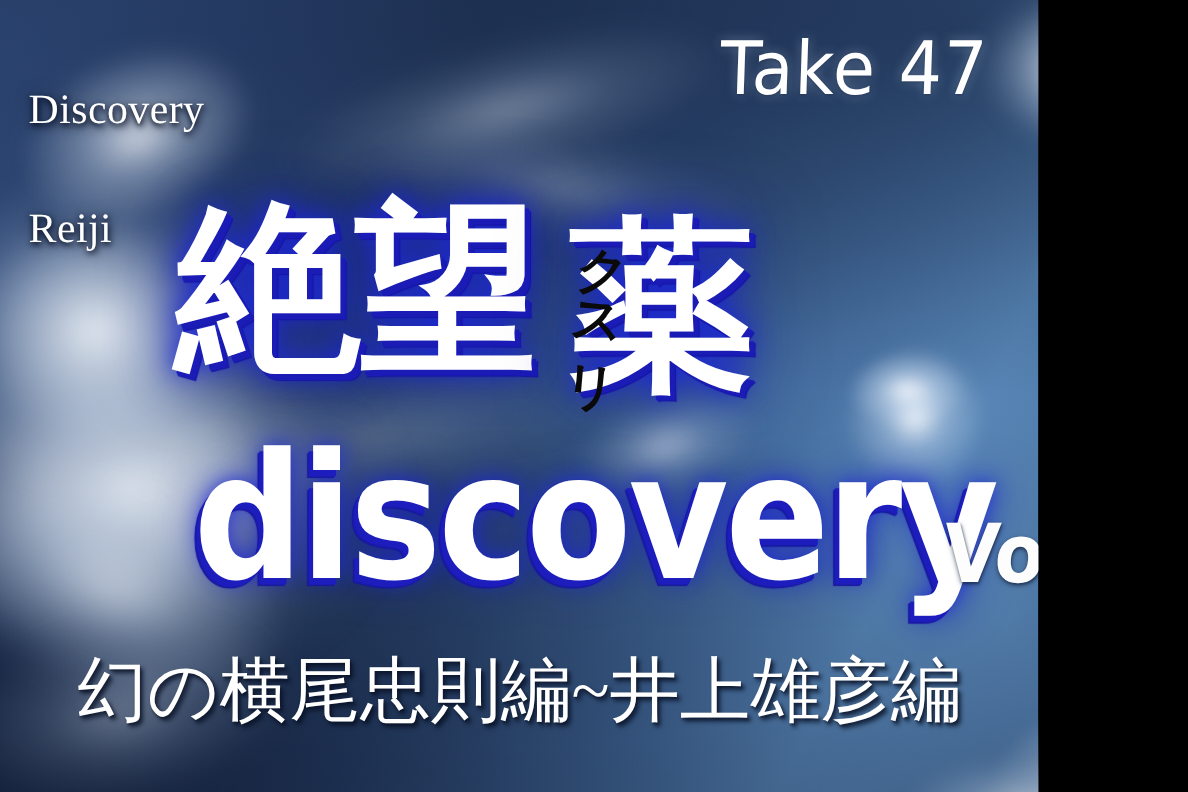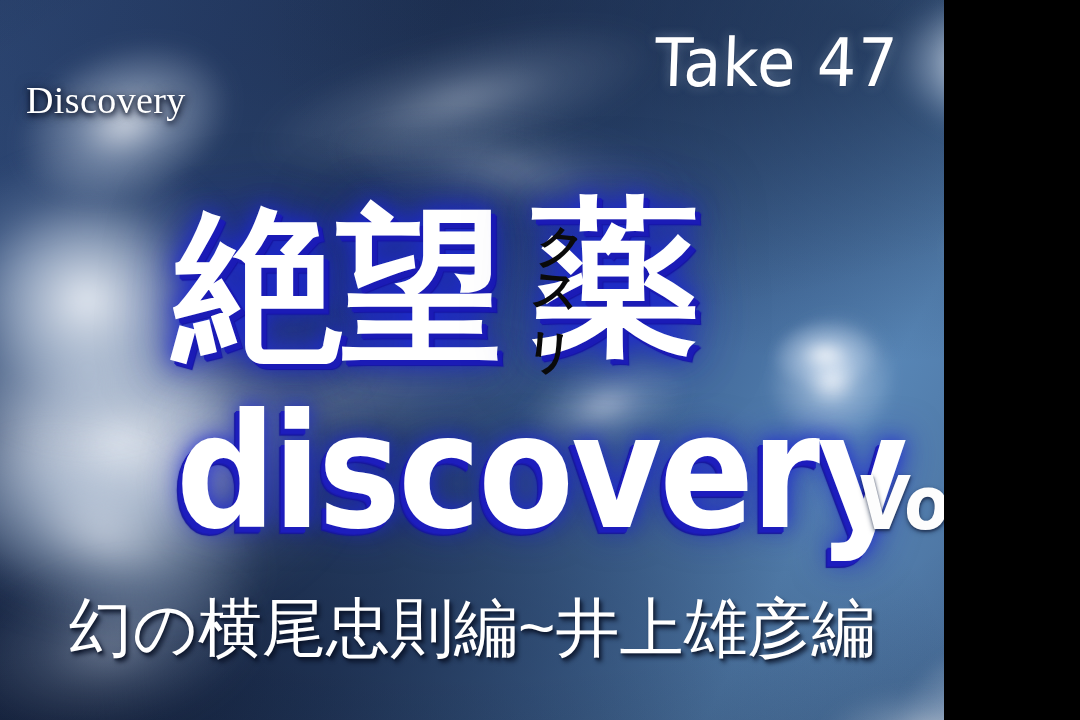--- a/index.html
+++ b/index.html
@@ -224,24 +224,24 @@
     letter-spacing: 1px;
     transform: skewX(-2deg) scaleY(1.08);
     text-shadow:
       0 1px 3px rgba(20,34,66,0.55),
       0 0 10px rgba(210,228,248,0.35);
   }
 
   
   .headline {
     position: absolute;
-    left: 174px;
+    left: 160px;
     top: 178px;
     display: flex;
-    align-items: center;
+    align-items: flex-start;
     line-height: 1;
     color: #ffffff;
     font-family: "DejaVu Sans", sans-serif;
     font-weight: 700;
     white-space: pre;
     text-shadow:
       4px 4px 0 #1b1bb6,
       5px 5px 0 #1b1bb6,
       6px 6px 1px #1616a4,
       0 0 22px rgba(30,40,220,0.95),
@@ -309,21 +309,21 @@
       0 2px 5px rgba(22,36,68,0.6),
       1px 2px 2px rgba(22,36,68,0.5);
   }
 
   
   .subtitle {
     position: absolute;
     left: 50%;
     transform: translateX(-50%);
     top: 596px;
-    font-family: Liberation Sans, sans-serif;
+    font-family: Liberation Serif, serif;
     font-weight: 400;
     font-size: 64px;
     line-height: 1;
     color: #ffffff;
     letter-spacing: 0px;
     white-space: pre;
     text-shadow:
       3px 4px 4px rgba(8,16,36,0.75),
       1px 2px 2px rgba(8,16,36,0.6);
   }
@@ -351,20 +351,21 @@
   <div class="cloud cl-plume2"></div>
   <div class="cloud cl-under-kusuri"></div>
   <div class="cloud cl-botright"></div>
   <div class="cloud cl-botright2"></div>
   <div class="cloud cl-botright3"></div>
 
   <div class="vignette"></div>
 
   <div class="channel-logo">
     <span>Discovery</span>
+    <span>Reiji</span>
   </div>
 
   <div class="take-label">Take 47</div>
 
   <div class="headline">
     <span class="hl-big">絶望</span>
     <span class="kusuri-wrap">
       <span class="hl-big">薬</span>
       <span class="kusuri-ruby">クスリ</span>
     </span>

